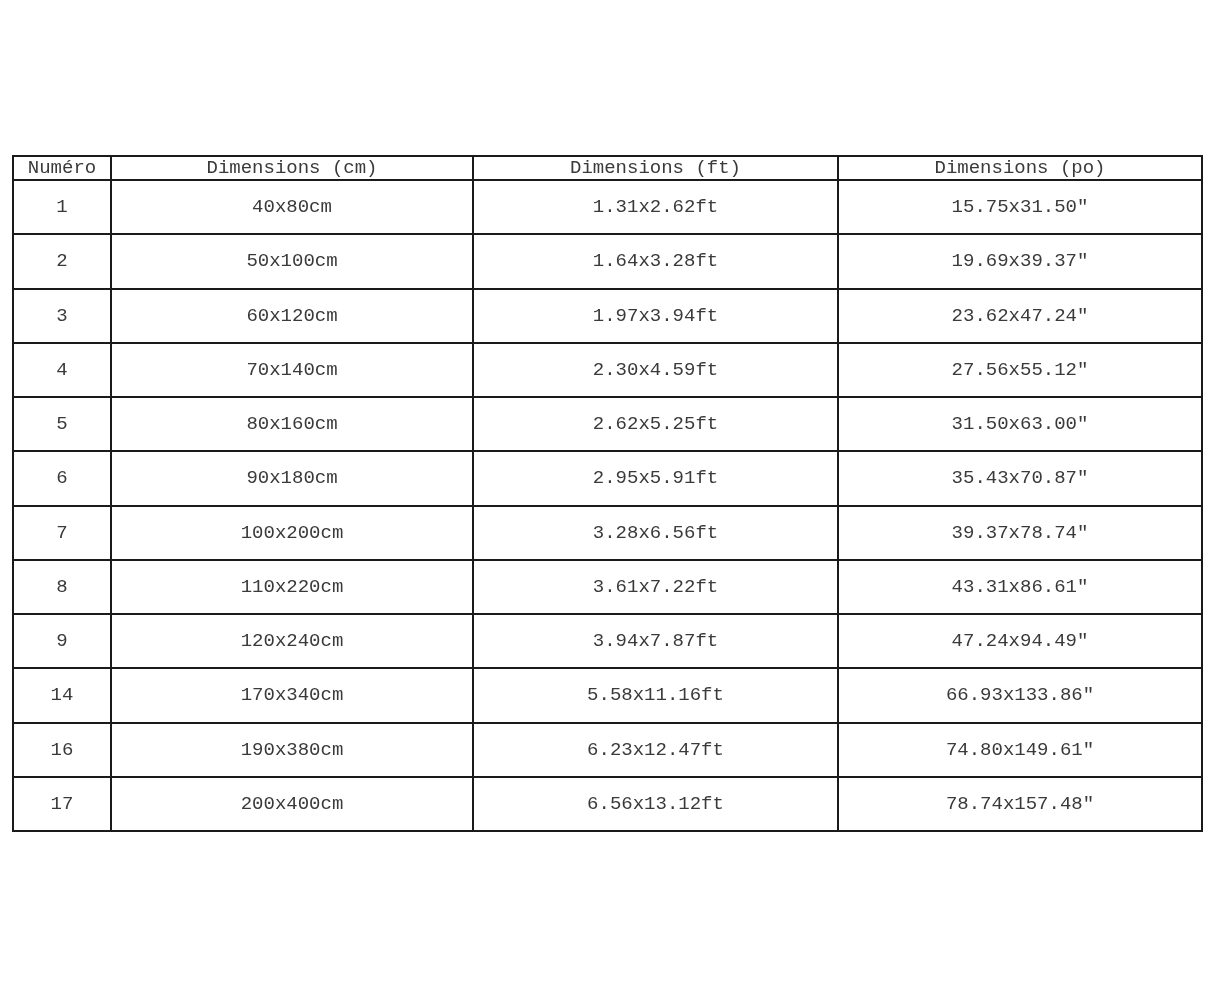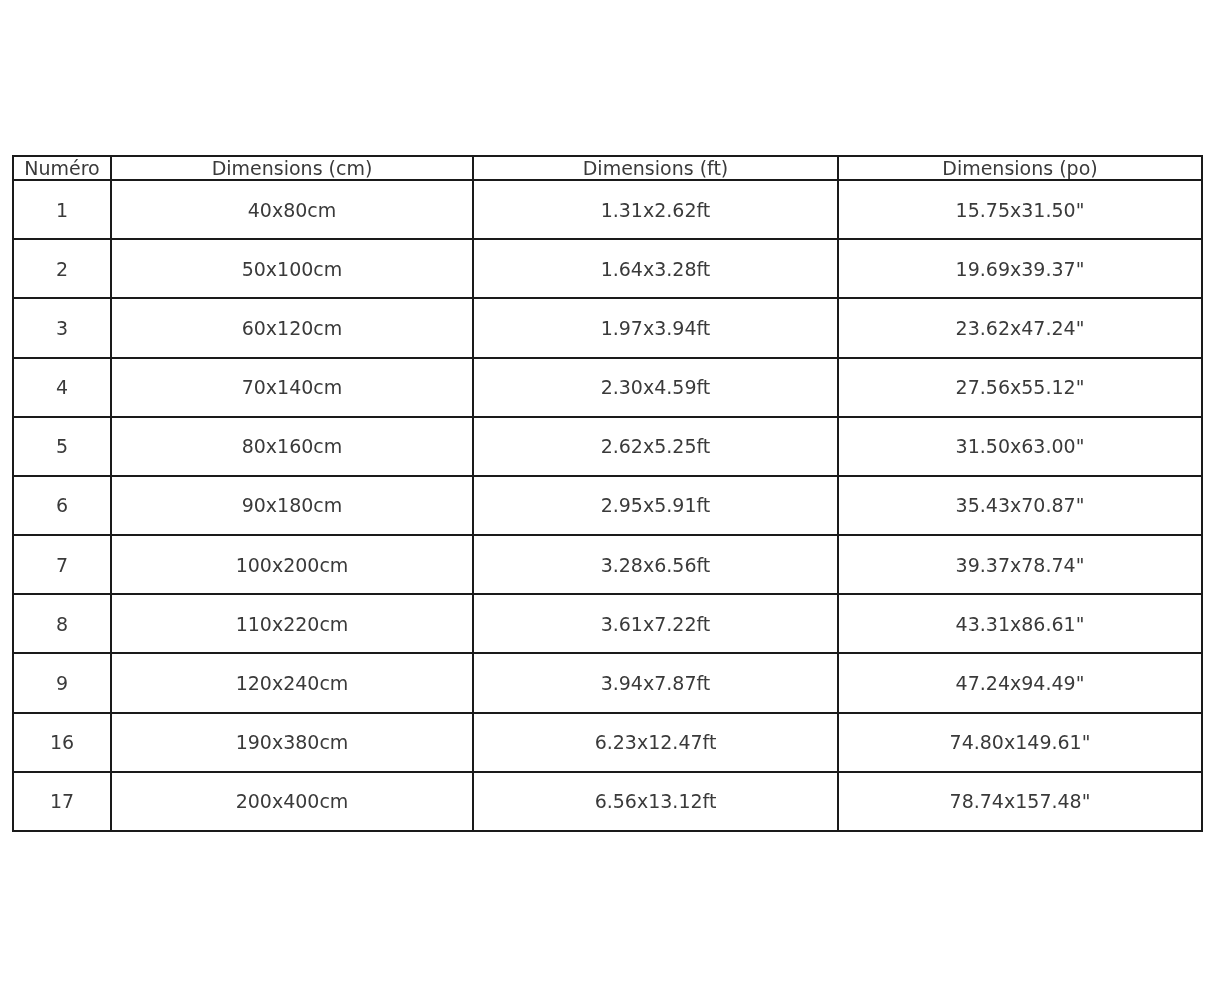--- a/index.html
+++ b/index.html
@@ -16,20 +16,21 @@
     left: 12px;
     top: 155px;
     width: 1189px;
     height: 677px;
   }
   table.dims {
     width: 100%;
     height: 100%;
     border-collapse: collapse;
     table-layout: fixed;
+    font-family: Liberation Mono, monospace;
   }
   table.dims th,
   table.dims td {
     border: 2px solid #1a1a1a;
     text-align: center;
     vertical-align: middle;
     font-size: 19px;
     font-weight: normal;
     color: #3a3a3a;
     padding: 0;
@@ -109,20 +110,26 @@
           <td>3.61x7.22ft</td>
           <td>43.31x86.61"</td>
         </tr>
         <tr>
           <td>9</td>
           <td>120x240cm</td>
           <td>3.94x7.87ft</td>
           <td>47.24x94.49"</td>
         </tr>
         <tr>
+          <td>14</td>
+          <td>170x340cm</td>
+          <td>5.58x11.16ft</td>
+          <td>66.93x133.86"</td>
+        </tr>
+        <tr>
           <td>16</td>
           <td>190x380cm</td>
           <td>6.23x12.47ft</td>
           <td>74.80x149.61"</td>
         </tr>
         <tr>
           <td>17</td>
           <td>200x400cm</td>
           <td>6.56x13.12ft</td>
           <td>78.74x157.48"</td>

